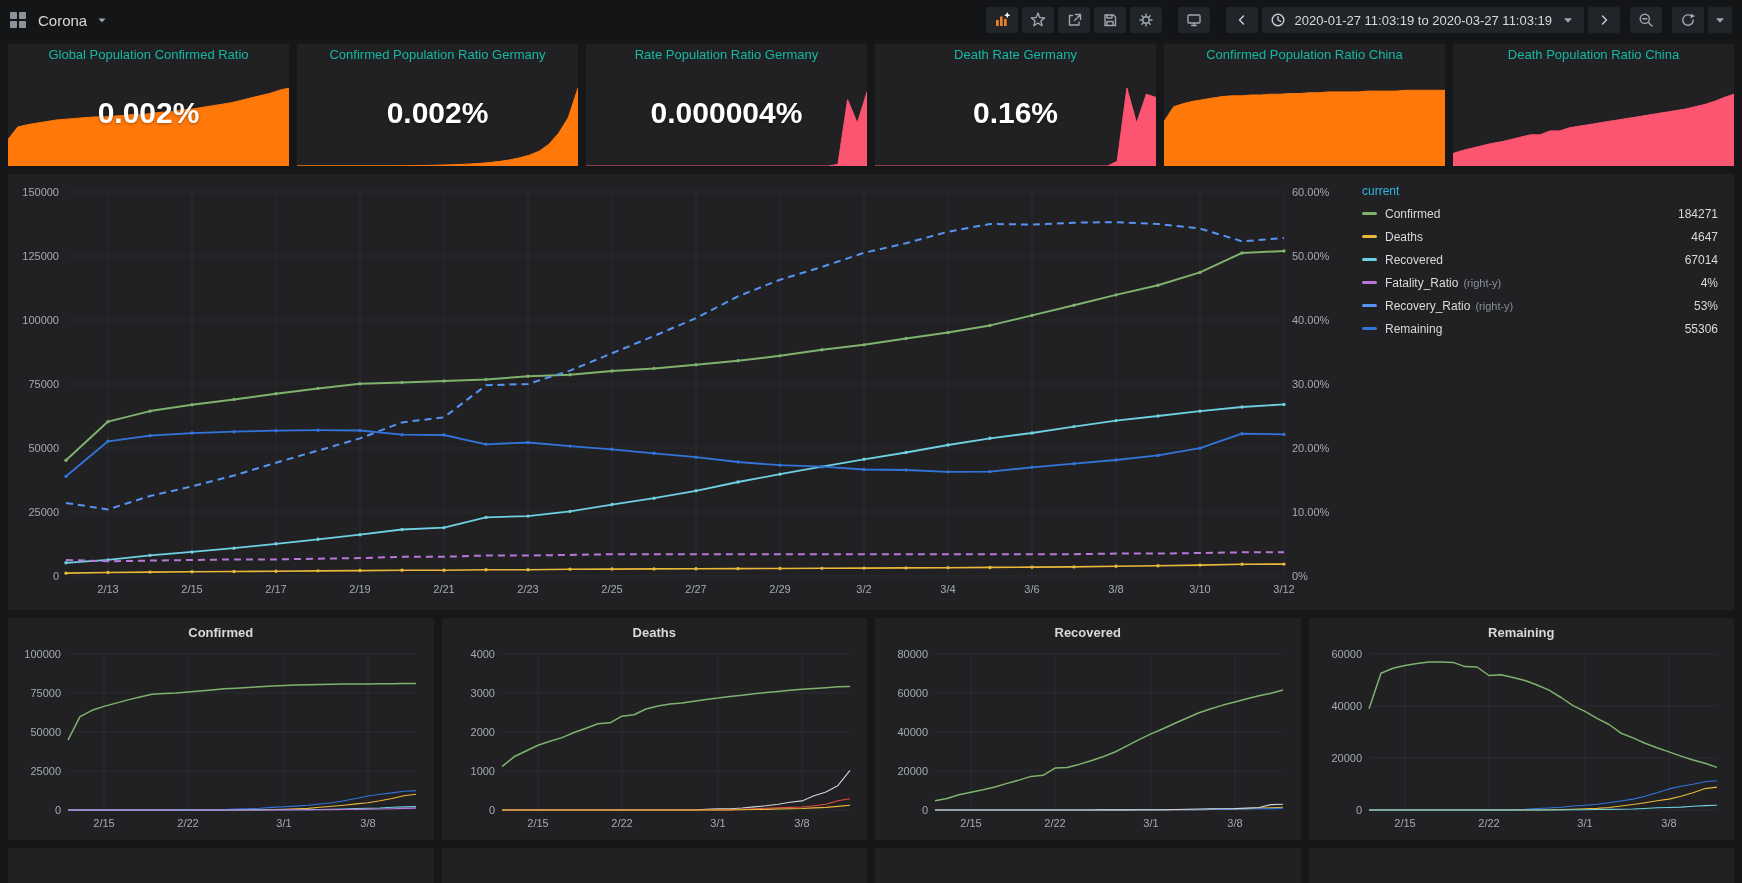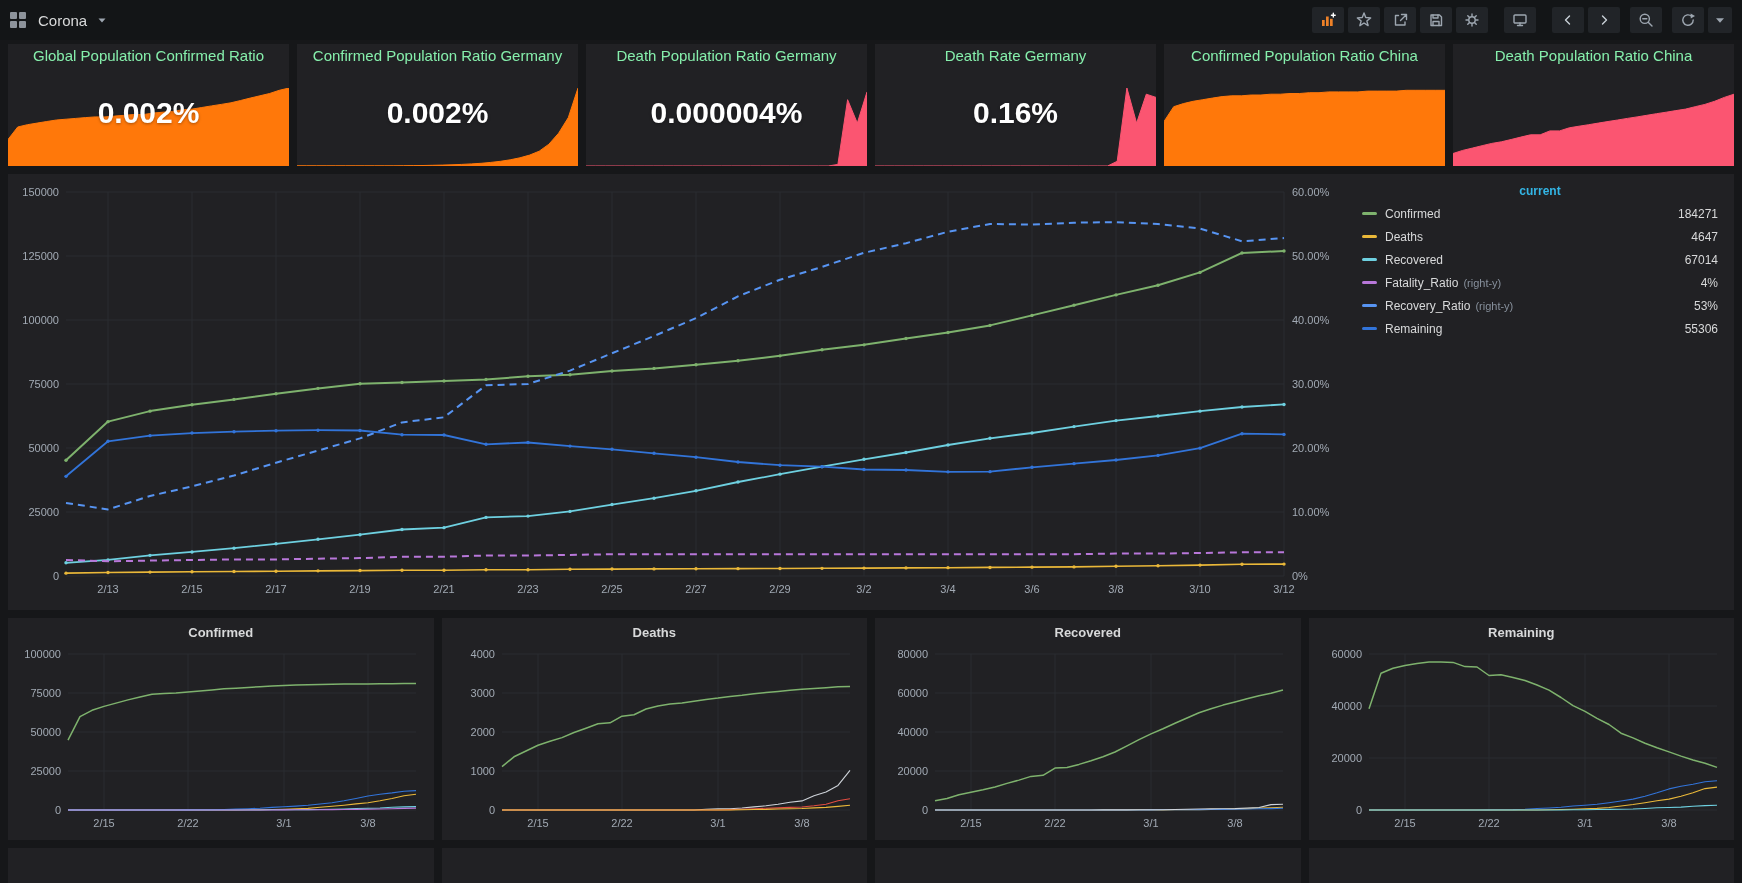--- a/index.html
+++ b/index.html
@@ -22,28 +22,28 @@
   .ic{width:16px;height:16px;display:block;}
   .ic *{stroke:#9DA6B0;stroke-width:1.4;fill:none;stroke-linecap:round;stroke-linejoin:round;}
   .ic .f{fill:#9DA6B0;stroke:none;}
   .ic .orange{fill:#ED8128;stroke:none;}
   .ic .ws{stroke:#ffffff;}
   .ic.bright *{stroke:#c9d0d7;}
 
   
   .stat-row{display:grid;grid-template-columns:repeat(6,1fr);gap:8px;margin:4px 8px 8px;height:122px;}
   .stat-panel{position:relative;background:#212124;overflow:hidden;}
-  .stat-title{position:absolute;top:3px;left:4px;right:4px;text-align:center;font-size:15px;font-weight:500;color:#86efac;white-space:nowrap;overflow:hidden;cursor:pointer;z-index:3;}
+  .stat-title{position:absolute;top:3px;left:4px;right:4px;text-align:center;font-size:13px;font-weight:500;color:#14b8a6;white-space:nowrap;overflow:hidden;cursor:pointer;z-index:3;}
   .stat-value{position:absolute;left:0;right:0;top:52px;text-align:center;font-size:30px;font-weight:700;color:#ffffff;z-index:2;text-shadow:0 1px 3px rgba(0,0,0,.35);}
   .stat-spark{position:absolute;left:0;right:0;bottom:0;height:78px;z-index:1;}
 
   .main-panel{position:relative;margin:0 8px 8px;background:#212124;height:436px;}
   .main-chart{position:absolute;left:6px;top:8px;right:388px;bottom:4px;}
   .legend{position:absolute;top:10px;right:16px;width:356px;font-size:12px;}
-  .legend-header{text-align:center;color:#33B5E5;font-weight:700;margin-bottom:4px;}
+  .legend-header{text-align:left;color:#33B5E5;font-weight:400;margin-bottom:4px;}
   .legend-row{display:flex;align-items:center;height:23px;cursor:pointer;}
   .swatch{width:15px;height:3px;border-radius:1.5px;margin-right:8px;flex:none;}
   .legend-name{color:#d8d9da;}
   .legend-tag{color:#87909c;margin-left:5px;font-size:11px;}
   .legend-value{margin-left:auto;color:#d8d9da;}
 
   .mini-row{display:grid;grid-template-columns:repeat(4,1fr);gap:8px;margin:0 8px 8px;height:222px;}
   .mini-panel{position:relative;background:#212124;}
   .mini-title{text-align:center;font-size:13px;font-weight:700;color:#d8d9da;padding-top:7px;height:26px;cursor:pointer;}
   .mini-chart{position:absolute;left:4px;right:8px;top:28px;bottom:4px;}
@@ -113,20 +113,30 @@
           </svg>
       </button>
 
       <button class="icon-btn gap-l">
         <svg class="ic bright" viewBox="0 0 16 16">
             <path d="M9.5 4 L5.5 8 L9.5 12"></path>
           </svg>
       </button>
       <button class="icon-btn">
         <svg class="ic bright" viewBox="0 0 16 16">
+            <circle cx="8" cy="8" r="5.8"></circle>
+            <path d="M8 4.8 V8 L10.6 9.4"></path>
+          </svg>
+        <span class="time-label">2020-01-27 11:03:19 to 2020-03-27 11:03:19</span>
+        <svg class="ic" width="11" height="11" viewBox="0 0 16 16">
+            <polygon class="f" points="4,6.2 12,6.2 8,10.8"></polygon>
+          </svg>
+      </button>
+      <button class="icon-btn">
+        <svg class="ic bright" viewBox="0 0 16 16">
             <path d="M6.5 4 L10.5 8 L6.5 12"></path>
           </svg>
       </button>
 
       <button class="icon-btn gap-s">
         <svg class="ic" viewBox="0 0 16 16">
             <circle cx="6.8" cy="6.8" r="4.6"></circle>
             <path d="M10.2 10.2 L14 14 M4.8 6.8 H8.8"></path>
           </svg>
       </button>
@@ -155,21 +165,21 @@
     </div>
     <div class="stat-panel">
       <div class="stat-title">Confirmed Population Ratio Germany</div>
       <div class="stat-value">0.002%</div>
       <div class="stat-spark"><svg width="281" height="78">
             <path d="M0,78 L0.0,77.8 L9.7,77.8 L19.4,77.8 L29.1,77.8 L38.8,77.8 L48.4,77.8 L58.1,77.8 L67.8,77.8 L77.5,77.8 L87.2,77.8 L96.9,77.8 L106.6,77.7 L116.3,77.6 L126.0,77.5 L135.7,77.3 L145.3,77.1 L155.0,76.8 L164.7,76.4 L174.4,75.9 L184.1,75.3 L193.8,74.4 L203.5,73.3 L213.2,71.8 L222.9,69.8 L232.6,67.1 L242.2,63.2 L251.9,56.2 L261.6,45.2 L271.3,29.6 L281.0,0.0 L281,78 Z" fill="#FF780A"></path>
             <polyline points="0.0,77.8 9.7,77.8 19.4,77.8 29.1,77.8 38.8,77.8 48.4,77.8 58.1,77.8 67.8,77.8 77.5,77.8 87.2,77.8 96.9,77.8 106.6,77.7 116.3,77.6 126.0,77.5 135.7,77.3 145.3,77.1 155.0,76.8 164.7,76.4 174.4,75.9 184.1,75.3 193.8,74.4 203.5,73.3 213.2,71.8 222.9,69.8 232.6,67.1 242.2,63.2 251.9,56.2 261.6,45.2 271.3,29.6 281.0,0.0" fill="none" stroke="#FF780A" stroke-width="1"></polyline>
           </svg></div>
     </div>
     <div class="stat-panel">
-      <div class="stat-title">Death Population Ratio Germany</div>
+      <div class="stat-title">Rate Population Ratio Germany</div>
       <div class="stat-value">0.000004%</div>
       <div class="stat-spark"><svg width="281" height="78">
             <path d="M0,78 L0.0,78.0 L9.7,78.0 L19.4,78.0 L29.1,78.0 L38.8,78.0 L48.4,78.0 L58.1,78.0 L67.8,78.0 L77.5,78.0 L87.2,78.0 L96.9,78.0 L106.6,78.0 L116.3,78.0 L126.0,78.0 L135.7,78.0 L145.3,78.0 L155.0,78.0 L164.7,78.0 L174.4,78.0 L184.1,78.0 L193.8,78.0 L203.5,78.0 L213.2,78.0 L222.9,78.0 L232.6,78.0 L242.2,78.0 L251.9,76.4 L261.6,11.7 L271.3,35.1 L281.0,3.9 L281,78 Z" fill="#FB5571"></path>
             <polyline points="0.0,78.0 9.7,78.0 19.4,78.0 29.1,78.0 38.8,78.0 48.4,78.0 58.1,78.0 67.8,78.0 77.5,78.0 87.2,78.0 96.9,78.0 106.6,78.0 116.3,78.0 126.0,78.0 135.7,78.0 145.3,78.0 155.0,78.0 164.7,78.0 174.4,78.0 184.1,78.0 193.8,78.0 203.5,78.0 213.2,78.0 222.9,78.0 232.6,78.0 242.2,78.0 251.9,76.4 261.6,11.7 271.3,35.1 281.0,3.9" fill="none" stroke="#FB5571" stroke-width="1"></polyline>
           </svg></div>
     </div>
     <div class="stat-panel">
       <div class="stat-title">Death Rate Germany</div>
       <div class="stat-value">0.16%</div>
       <div class="stat-spark"><svg width="281" height="78">

